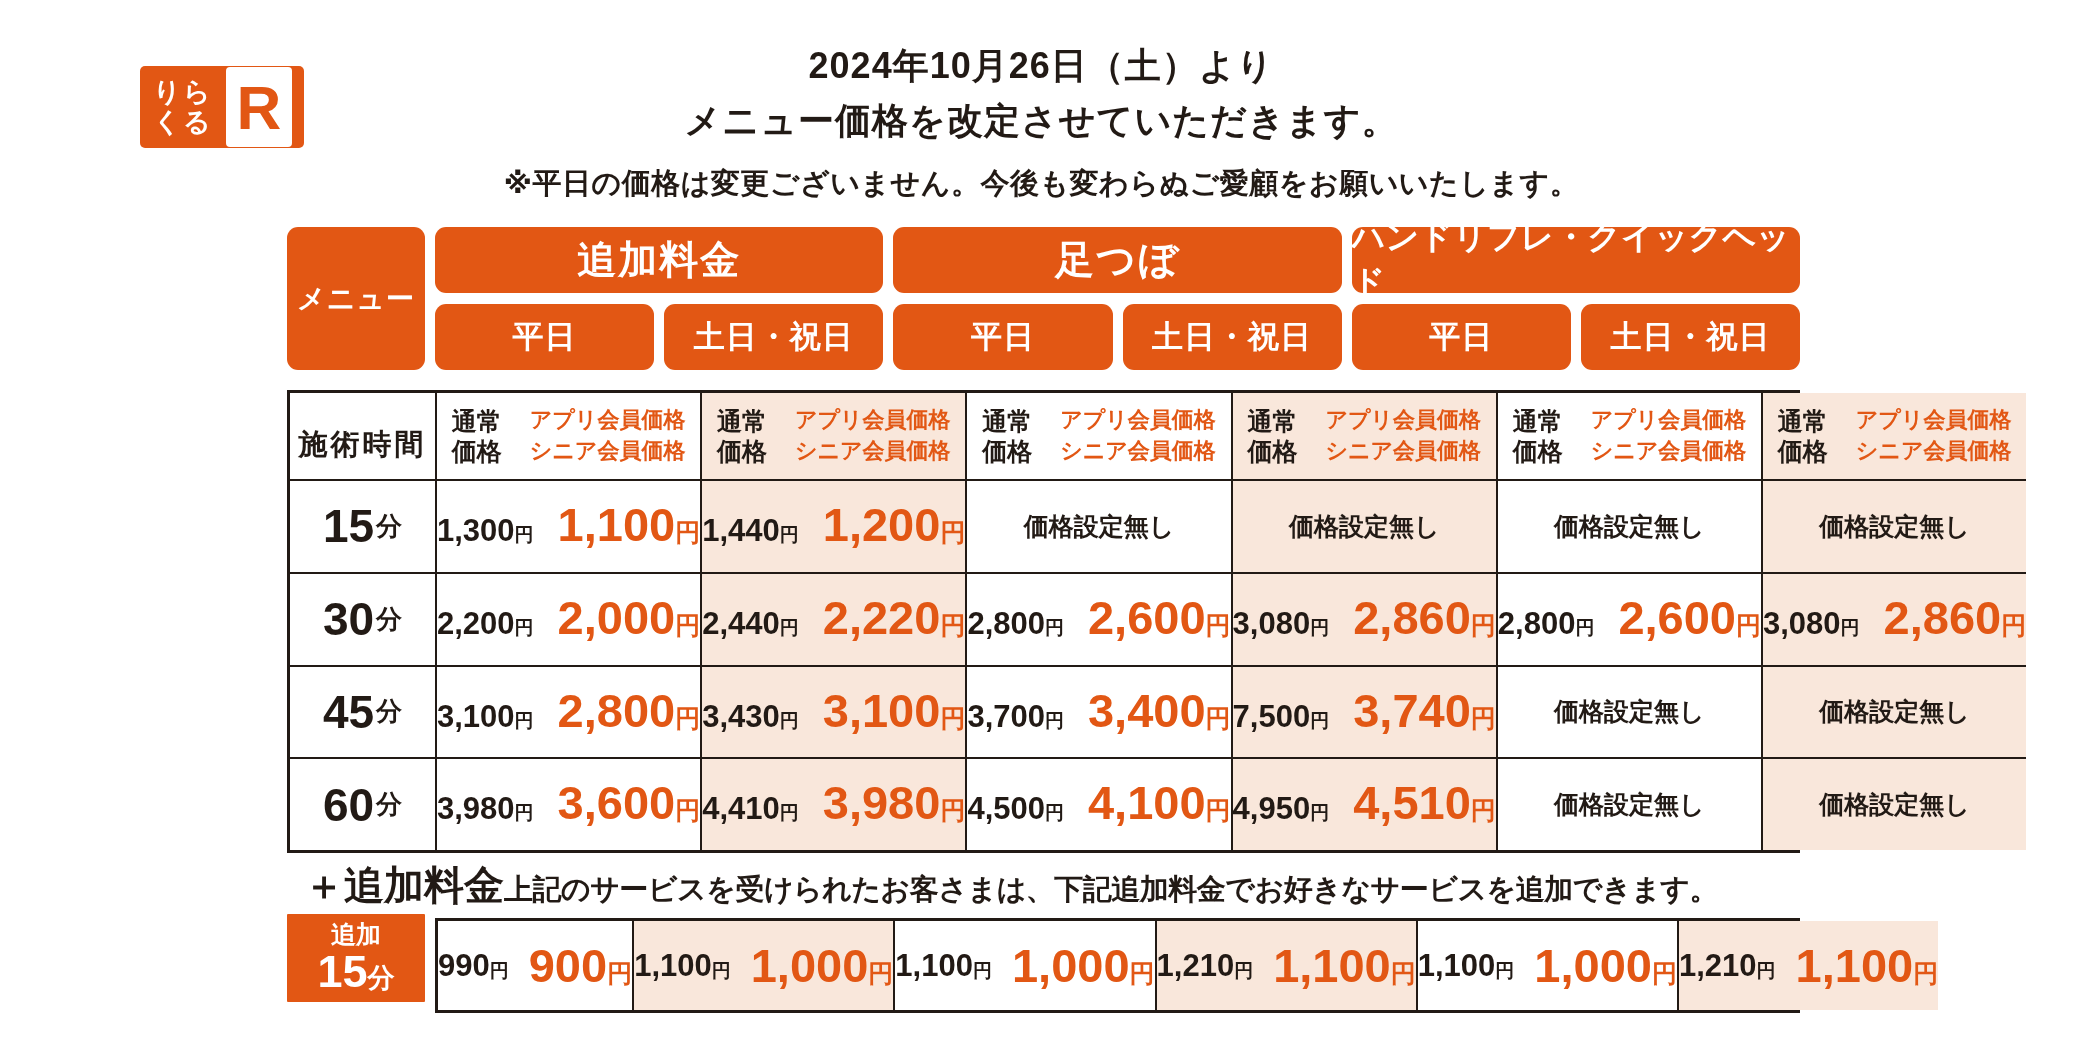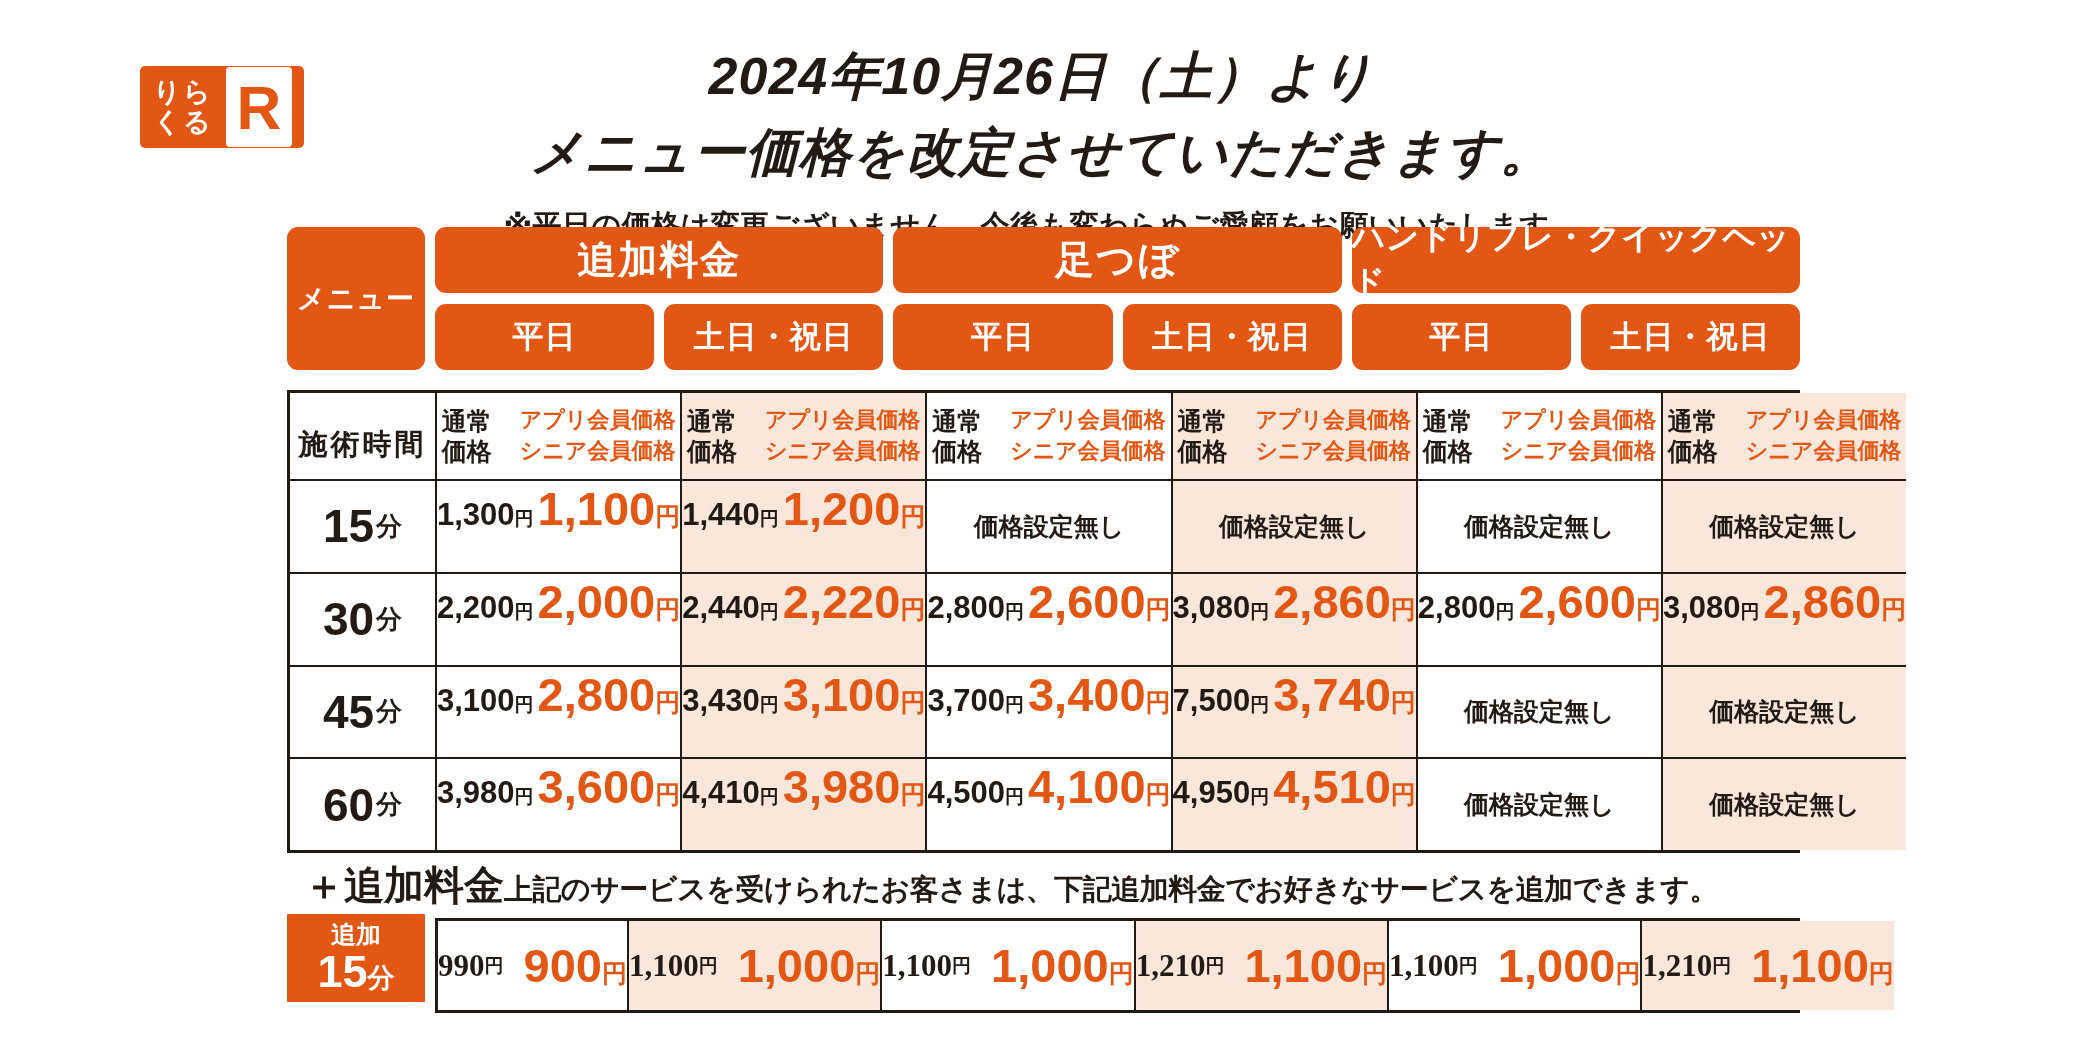--- a/index.html
+++ b/index.html
@@ -15,21 +15,21 @@
   .logo{position:absolute;left:140px;top:66px;width:164px;height:82px;background:var(--orange);
         border-radius:5px;display:flex;align-items:center;}
   .logo-kana{width:86px;color:#fff;font-weight:800;font-size:27px;line-height:1.12;text-align:center;letter-spacing:2px;}
   .logo-kana span{display:block;}
   .logo-mark{width:66px;height:80px;background:#fff;border-radius:4px;margin-right:7px;
              display:flex;align-items:center;justify-content:center;}
   .logo-mark b{color:var(--orange);font-size:62px;font-weight:800;font-style:normal;}
 
   
   .title-wrap{position:absolute;left:0;top:42px;width:2083px;text-align:center;}
-  .t1,.t2{font-size:52px;font-weight:800;letter-spacing:1px;font-style:italic;}
+  .t1,.t2{font-size:36px;font-weight:800;letter-spacing:1px;}
   .t2{margin-top:6px;}
   .note{font-size:29px;font-weight:700;margin-top:18px;letter-spacing:0.5px;}
 
   
   .table-area{position:absolute;left:287px;top:227px;width:1513px;height:626px;}
 
   .hdr-grid{position:absolute;left:0;top:0;width:1513px;
             display:grid;grid-template-columns:138px repeat(6,1fr);
             grid-template-rows:66px 66px;column-gap:10px;row-gap:11px;}
   .obox{background:var(--orange);border-radius:11px;color:#fff;font-weight:800;
@@ -56,21 +56,21 @@
   .legend{gap:28px;}
   .leg-normal{font-size:25px;font-weight:800;line-height:1.2;color:var(--ink);}
   .leg-normal span{display:block;}
   .leg-member{font-size:22px;font-weight:800;line-height:1.4;color:var(--orange);}
   .leg-member span{display:block;}
 
   .rlabel{font-weight:800;}
   .rlabel .tn{font-size:46px;}
   .rlabel .tu{font-size:26px;margin-left:2px;}
 
-  .price{gap:4px;align-items:baseline !important;padding-top:0;}
+  .price{gap:24px;align-items:baseline !important;padding-top:16px;}
   .price{display:flex;justify-content:center;}
   .price .pn{font-size:31px;font-weight:600;color:var(--ink);white-space:nowrap;}
   .price .pn .y{font-size:19px;font-weight:700;}
   .price .pm{font-size:47px;font-weight:800;color:var(--orange);white-space:nowrap;}
   .price .pm .y{font-size:25px;}
   .price{align-items:center;}
   .price .pn,.price .pm{display:inline-flex;align-items:baseline;}
   .none span{font-size:25px;font-weight:800;}
 
   
@@ -84,21 +84,21 @@
               display:flex;flex-direction:column;align-items:center;justify-content:center;line-height:1.05;}
   .addon-time .small{font-size:25px;}
   .addon-time .big{font-size:45px;}
   .addon-time .big i{font-size:27px;font-style:normal;}
 
   .addon-grid{position:absolute;left:435px;top:918px;width:1365px;height:95px;
               border:3px solid var(--ink);display:grid;grid-template-columns:repeat(6,1fr);}
   .addon-grid>div{display:flex;align-items:center;justify-content:center;gap:20px;
                   border-left:2px solid var(--ink);background:#fff;}
   .addon-grid>div:first-child{border-left:none;}
-  .addon-grid .pn{font-size:31px;font-weight:600;color:var(--ink);display:inline-flex;align-items:center;white-space:nowrap;font-family:Liberation Serif, serif;}
+  .addon-grid .pn{font-size:31px;font-weight:600;color:var(--ink);display:inline-flex;align-items:flex-end;white-space:nowrap;}
   .addon-grid .pn .y{font-size:19px;font-weight:700;}
   .addon-grid .pm{font-size:47px;font-weight:800;color:var(--orange);display:inline-flex;align-items:baseline;white-space:nowrap;}
   .addon-grid .pm .y{font-size:25px;}
   .y{font-style:normal;}
   b{font-weight:inherit;}
 </style>
 </head>
 <body>
 
 <div class="page">

